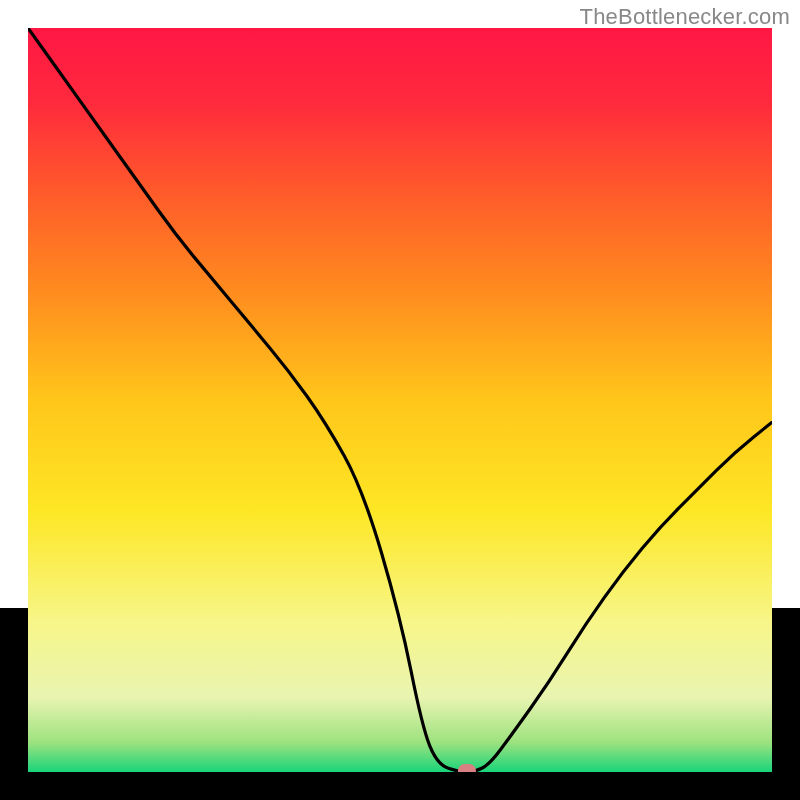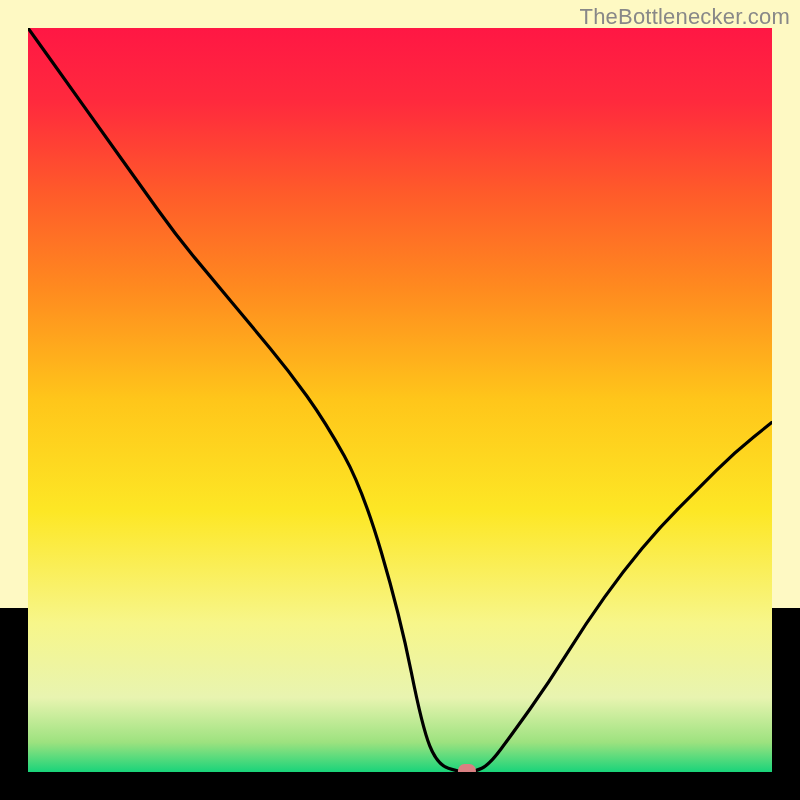--- a/index.html
+++ b/index.html
@@ -7,21 +7,21 @@
     padding: 0;
     background: #000;
     width: 800px;
     height: 800px;
     font-family: Arial, Helvetica, sans-serif;
   }
   .frame {
     width: 800px;
     height: 608px;
     position: relative;
-    background: #fef9c3;
+    background: #ffffff;
   }
   .watermark {
     position: absolute;
     top: 4px;
     right: 10px;
     color: #888;
     font-size: 22px;
     font-weight: 500;
     letter-spacing: 0.2px;
   }

